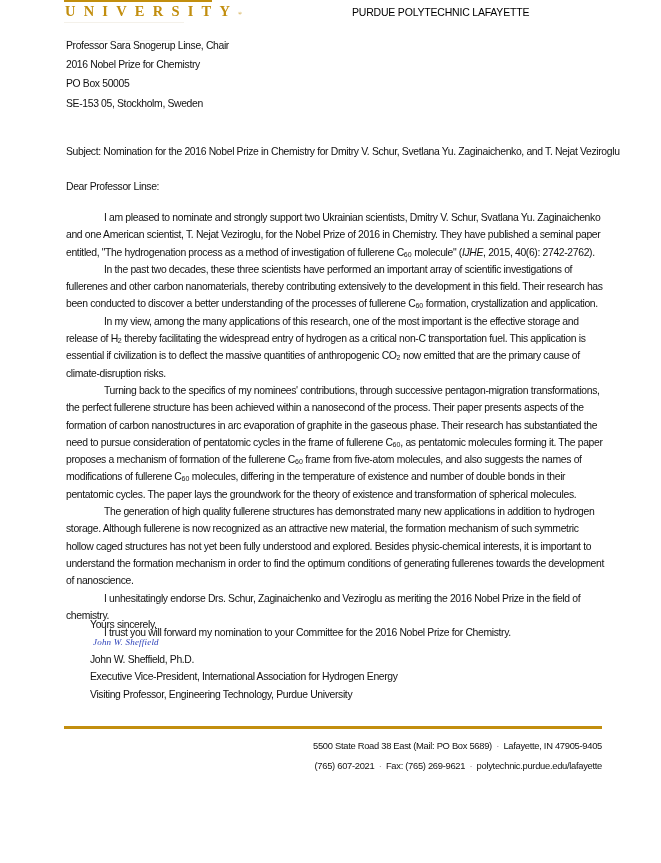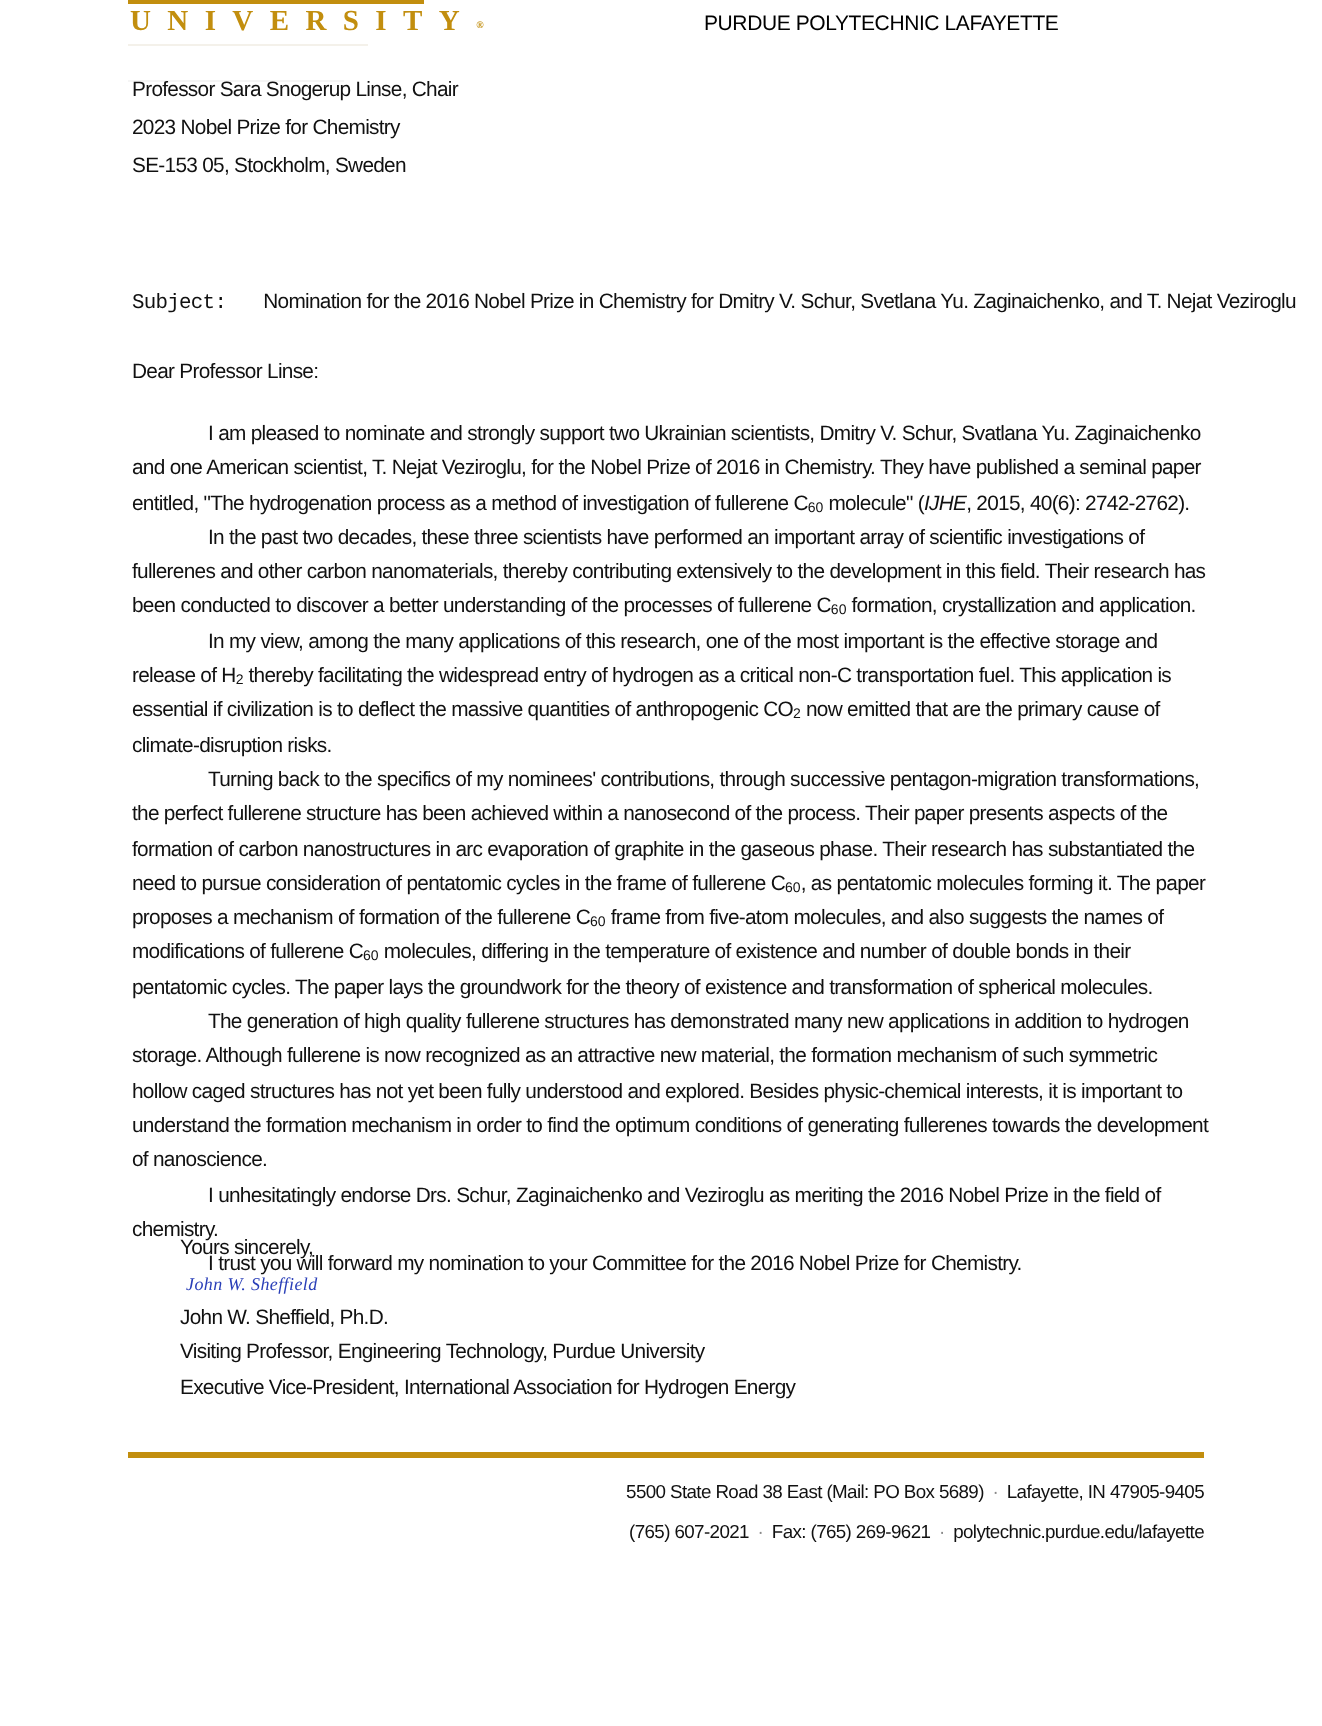--- a/index.html
+++ b/index.html
@@ -17,21 +17,21 @@
     }
     .logo-word .reg { font-size: 5px; letter-spacing: 0; vertical-align: 1px; }
     .faint-rule { position: absolute; left: 64px; top: 22px; width: 120px; height: 1px; background: #f4f1ea; }
     .faint-rule2 { position: absolute; left: 64px; top: 40px; width: 108px; height: 1px; background: #f5f5f5; }
     .dept { position: absolute; left: 352px; top: 6px; font-size: 10.5px; color: #000; letter-spacing: -0.2px; }
 
     .addr { position: absolute; left: 66px; top: 36px; line-height: 19.2px; }
     .addr div { white-space: nowrap; }
 
     .subject { position: absolute; left: 66px; top: 146px; white-space: nowrap; }
-    .subject .lbl { margin-right: 16px; font-family: Liberation Mono, monospace; }
+    .subject .lbl { margin-right: 0; }
     .salutation { position: absolute; left: 66px; top: 181px; white-space: nowrap; }
 
     .body { position: absolute; left: 66px; top: 209px; width: 540px; line-height: 17.3px; }
     .body p { margin: 0; text-indent: 38px; }
     .body sub { font-size: 7px; vertical-align: -1px; line-height: 0; letter-spacing: 0; }
     .body i { }
 
     .closing { position: absolute; left: 66px; top: 616px; line-height: 17.6px; margin-left: 24px; }
     .sig {
       display: block; font-family: "Liberation Serif", serif; font-style: italic;
@@ -51,21 +51,22 @@
 <div class="page">
 
   <div class="top-rule"></div>
   <div class="logo-word"><span>UNIVERSITY</span><span class="reg">®</span></div>
   <div class="faint-rule"></div>
   <div class="faint-rule2"></div>
   <div class="dept">PURDUE POLYTECHNIC LAFAYETTE</div>
 
   <div class="addr">
     <div>Professor Sara Snogerup Linse, Chair</div>
-    <div>2023 Nobel Prize for Chemistry</div>
+    <div>2016 Nobel Prize for Chemistry</div>
+    <div>PO Box 50005</div>
     <div>SE-153 05, Stockholm, Sweden</div>
   </div>
 
   <div class="subject"><span class="lbl">Subject:</span> <span>Nomination for the 2016 Nobel Prize in Chemistry for Dmitry V. Schur, Svetlana Yu. Zaginaichenko, and T. Nejat Veziroglu</span></div>
 
   <div class="salutation">Dear Professor Linse:</div>
 
   <div class="body">
     <p><span>I am pleased to nominate and strongly support two Ukrainian scientists, Dmitry V. Schur, Svatlana Yu. Zaginaichenko and one American scientist, T. Nejat Veziroglu, for the Nobel Prize of 2016 in Chemistry. They have published a seminal paper entitled, "The hydrogenation process as a method of investigation of fullerene C</span><sub>60</sub><span> molecule" (</span><i>IJHE</i><span>, 2015, 40(6): 2742-2762).</span></p>
     <p><span>In the past two decades, these three scientists have performed an important array of scientific investigations of fullerenes and other carbon nanomaterials, thereby contributing extensively to the development in this field. Their research has been conducted to discover a better understanding of the processes of fullerene C</span><sub>60</sub><span> formation, crystallization and application.</span></p>
@@ -73,21 +74,21 @@
     <p><span>Turning back to the specifics of my nominees' contributions, through successive pentagon-migration transformations, the perfect fullerene structure has been achieved within a nanosecond of the process. Their paper presents aspects of the formation of carbon nanostructures in arc evaporation of graphite in the gaseous phase. Their research has substantiated the need to pursue consideration of pentatomic cycles in the frame of fullerene C</span><sub>60</sub><span>, as pentatomic molecules forming it. The paper proposes a mechanism of formation of the fullerene C</span><sub>60</sub><span> frame from five-atom molecules, and also suggests the names of modifications of fullerene C</span><sub>60</sub><span> molecules, differing in the temperature of existence and number of double bonds in their pentatomic cycles. The paper lays the groundwork for the theory of existence and transformation of spherical molecules.</span></p>
     <p>The generation of high quality fullerene structures has demonstrated many new applications in addition to hydrogen storage. Although fullerene is now recognized as an attractive new material, the formation mechanism of such symmetric hollow caged structures has not yet been fully understood and explored. Besides physic-chemical interests, it is important to understand the formation mechanism in order to find the optimum conditions of generating fullerenes towards the development of nanoscience.</p>
     <p>I unhesitatingly endorse Drs. Schur, Zaginaichenko and Veziroglu as meriting the 2016 Nobel Prize in the field of chemistry.</p>
     <p>I trust you will forward my nomination to your Committee for the 2016 Nobel Prize for Chemistry.</p>
   </div>
 
   <div class="closing">
     <div>Yours sincerely,</div>
     <span class="sig">John W. Sheffield</span>
     <div>John W. Sheffield, Ph.D.</div>
+    <div>Executive Vice-President, International Association for Hydrogen Energy</div>
     <div>Visiting Professor, Engineering Technology, Purdue University</div>
-    <div>Executive Vice-President, International Association for Hydrogen Energy</div>
   </div>
 
   <div class="foot-rule"></div>
   <div class="foot foot1"><span>5500 State Road 38 East (Mail: PO Box 5689)</span> <span class="dot">·</span> <span>Lafayette, IN 47905-9405</span></div>
   <div class="foot foot2"><span>(765) 607-2021</span> <span class="dot">·</span> <span>Fax: (765) 269-9621</span> <span class="dot">·</span> <span>polytechnic.purdue.edu/lafayette</span></div>
 
 </div>
 
 </body></html>

